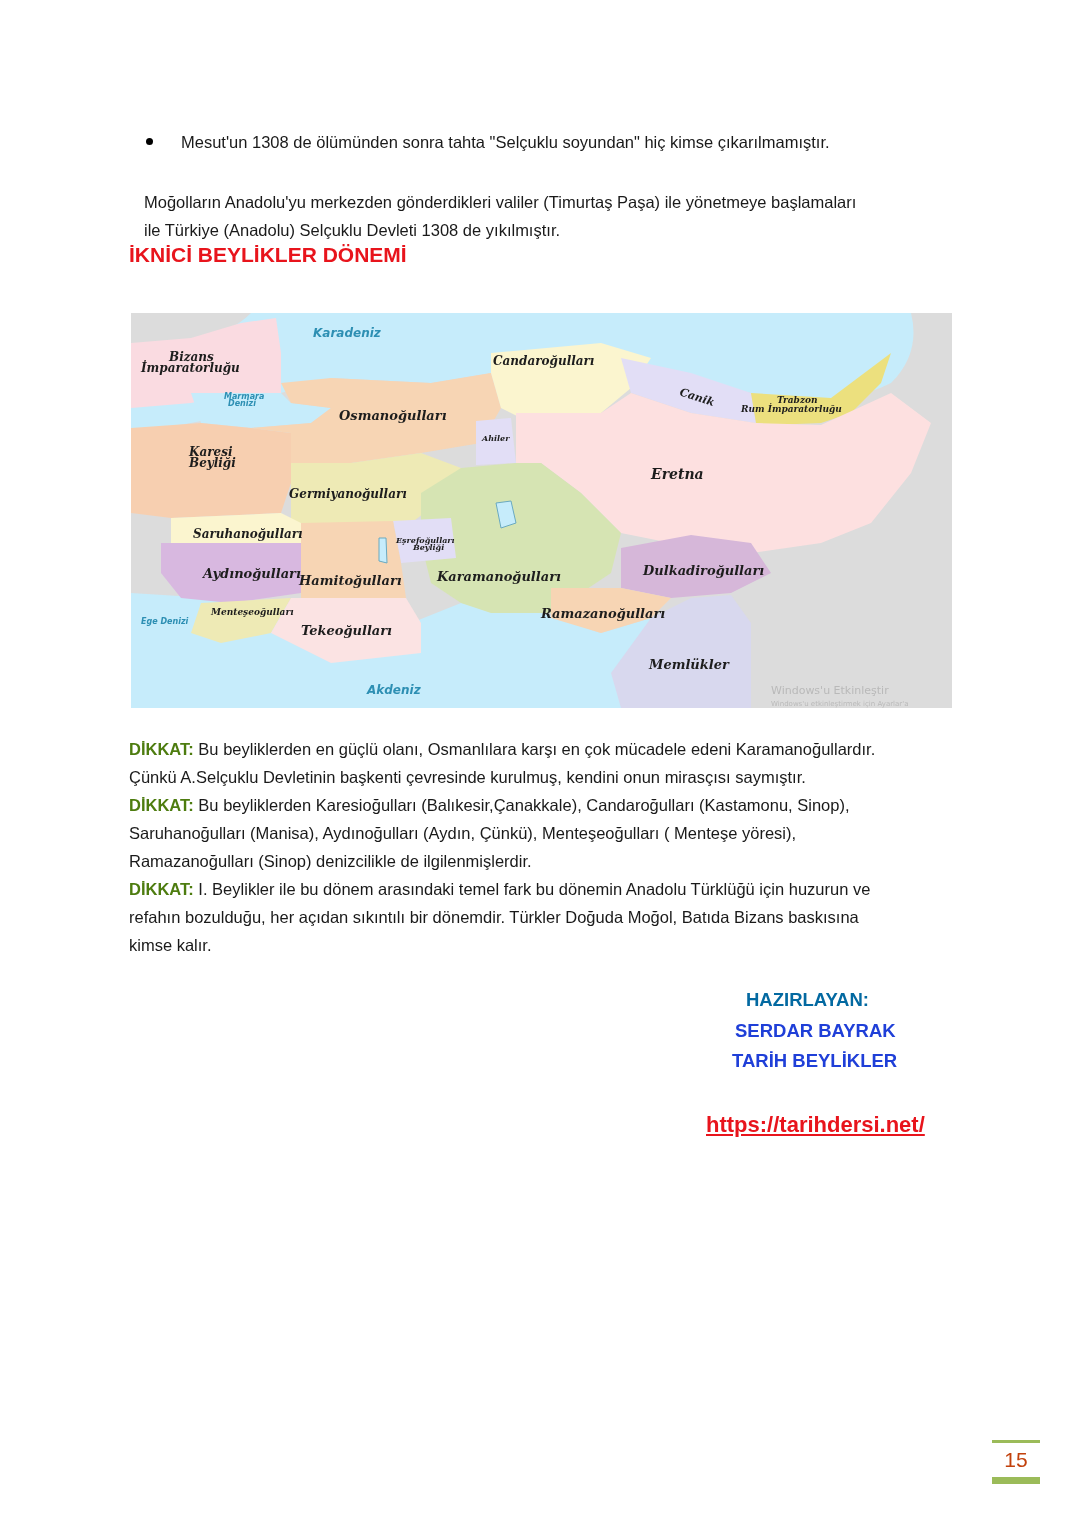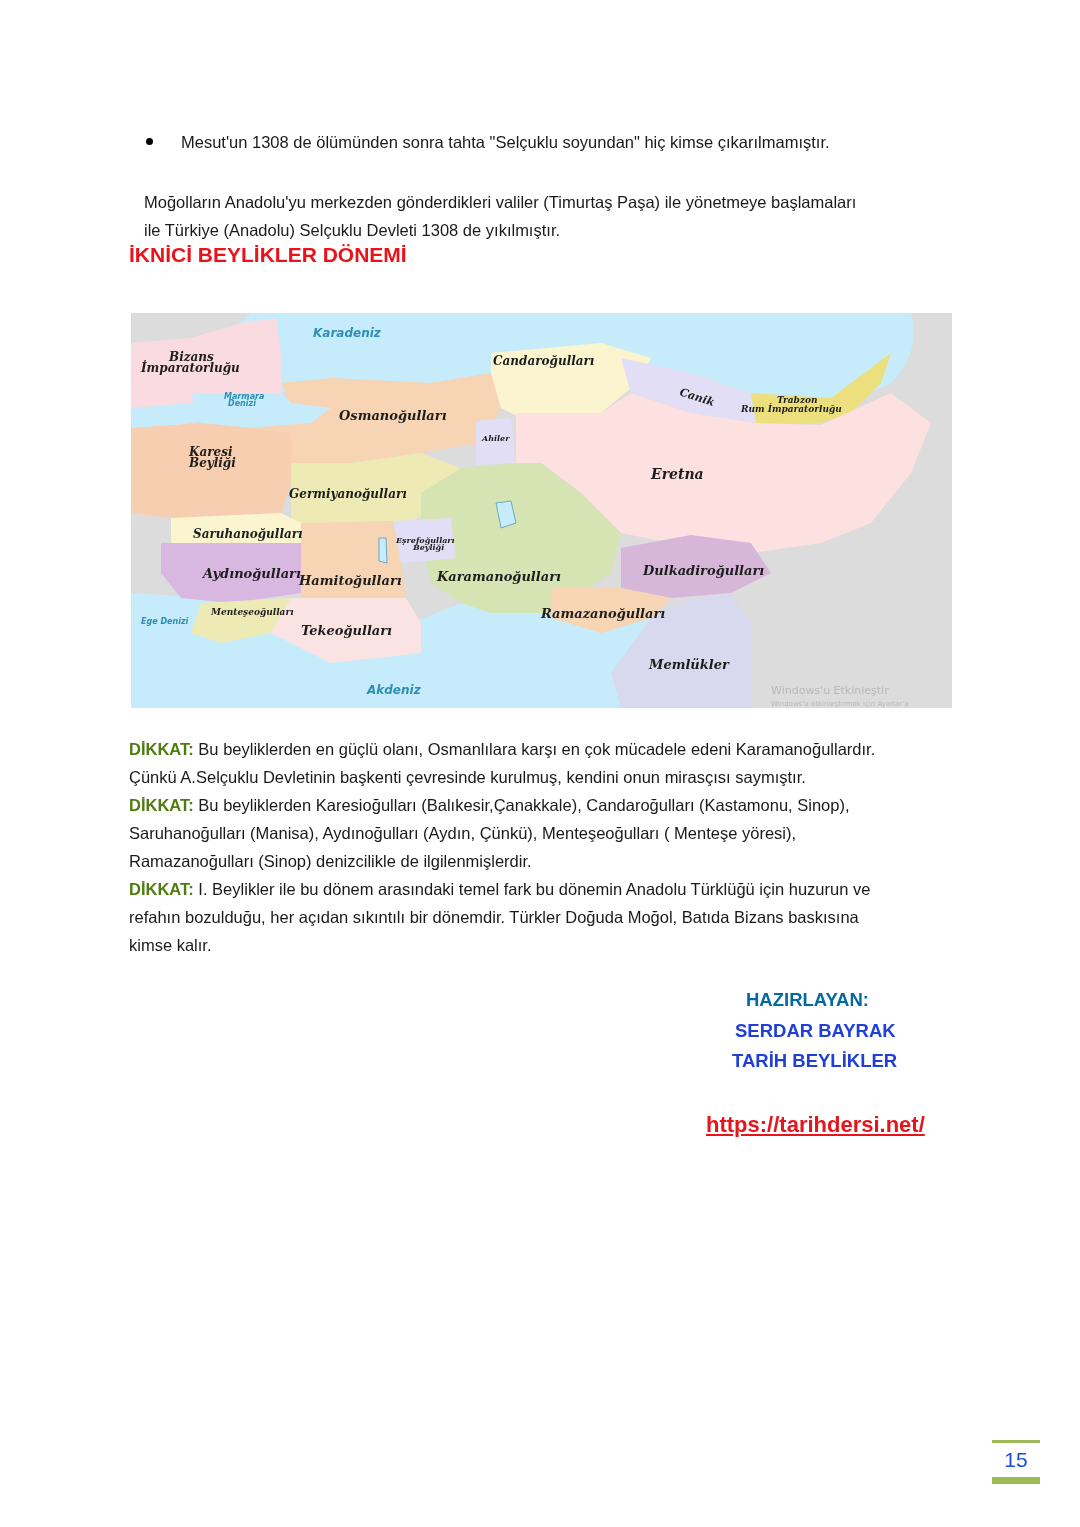--- a/index.html
+++ b/index.html
@@ -18,21 +18,21 @@
   .wm { font-family: "DejaVu Sans", sans-serif; fill: #b9b9b9; }
   .dikkat { color: #4d7c0f; font-weight: bold; }
   .notes { position: absolute; left: 129px; top: 735px; width: 840px; font-size: 16.5px; line-height: 28px; }
   .sig { position: absolute; font-weight: bold; font-size: 18.5px; }
   .sig-h { left: 746px; top: 989px; color: #0369a1; }
   .sig-n { left: 735px; top: 1020px; color: #1f3fd8; }
   .sig-t { left: 732px; top: 1050px; color: #1f3fd8; }
   .sig-u { left: 706px; top: 1080px; color: #e8141c; font-size: 22px; text-decoration: underline; margin-top: 32px; }
   .pagenum { position: absolute; left: 992px; top: 1440px; width: 48px; text-align: center; }
   .pagenum .bar-top { height: 3px; background: #9bbb59; }
-  .pagenum .num { font-size: 21px; line-height: 34px; color: #1d4ed8; }
+  .pagenum .num { font-size: 21px; line-height: 34px; color: #c2410c; }
   .pagenum .bar-bot { height: 7px; background: #9bbb59; }
 </style>
 </head>
 <body>
 
 <div class="bullet-line">
   <span class="bullet-dot"></span><span>Mesut'un 1308 de ölümünden sonra tahta "Selçuklu soyundan" hiç kimse çıkarılmamıştır.</span>
 </div>
 <div class="para para1">
   <div>Moğolların Anadolu'yu merkezden gönderdikleri valiler (Timurtaş Paşa) ile yönetmeye başlamaları</div>

